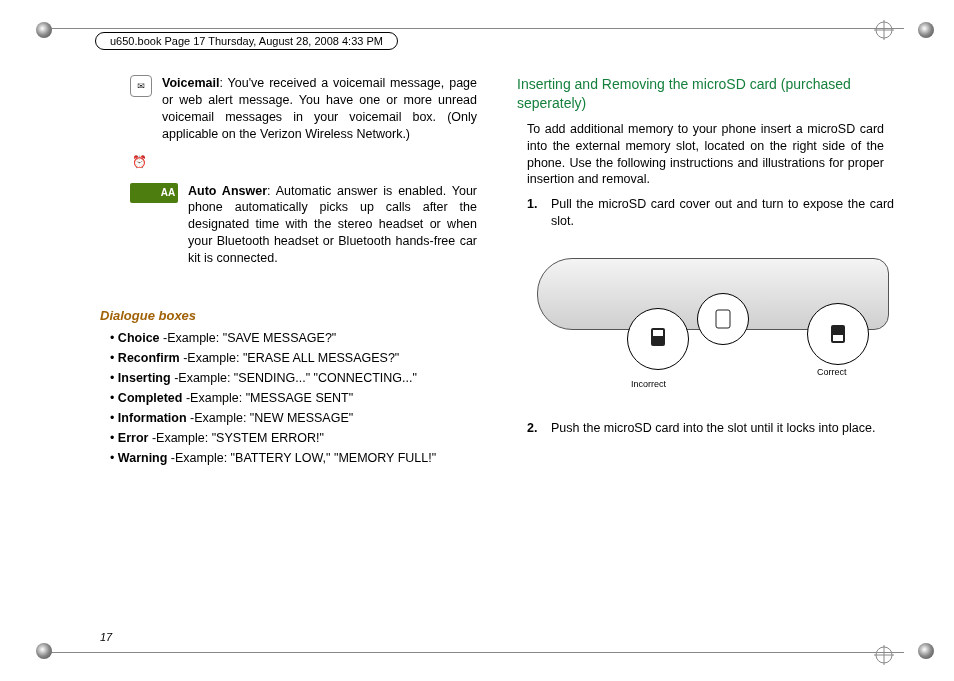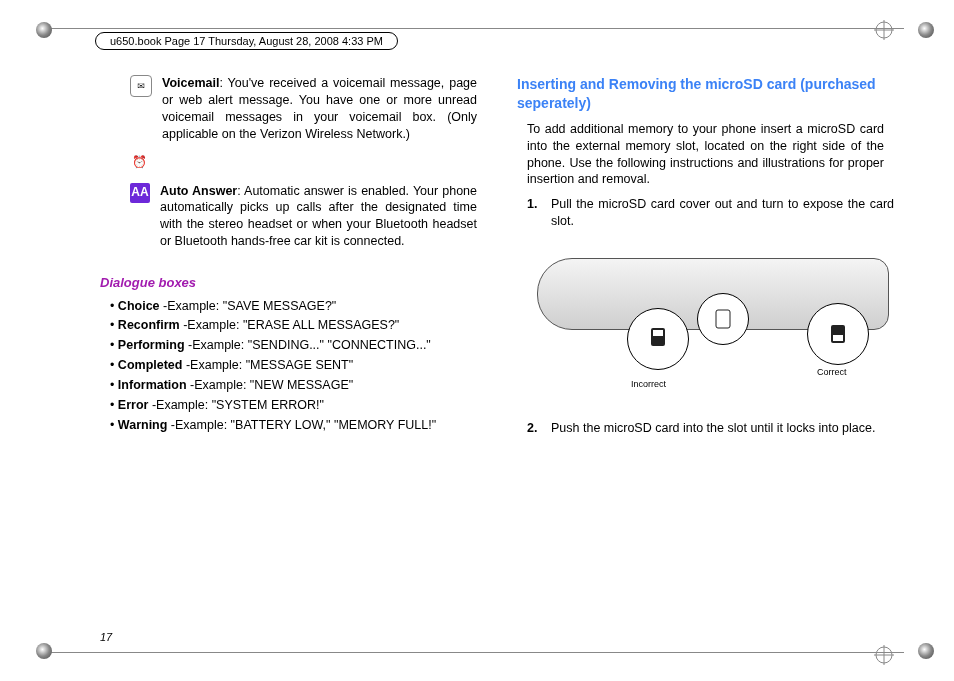--- a/index.html
+++ b/index.html
@@ -61,38 +61,39 @@
   .icon-voicemail {
     background: #fff;
     border: 1px solid #888;
     border-radius: 4px;
     font-size: 9px;
   }
   .icon-alarm {
     font-size: 12px;
   }
   .icon-aa {
-    background: #6d28d9;
+    background: #4d7c0f;
     color: #fff;
     font-weight: bold;
-    font-size: 12px;
+    font-size: 10px;
     border-radius: 2px;
+    padding-left: 28px;
   }
   .icon-text { flex: 1; text-align: justify; }
   .subheading {
-    color: #a21caf;
+    color: #a16207;
     font-weight: bold;
     font-style: italic;
     font-size: 13px;
-    margin-top: 24px;
+    margin-top: 40px;
     margin-bottom: 6px;
   }
   .heading2 {
-    color: #3b82f6;
-    font-weight: bold;
+    color: #15803d;
+    font-weight: normal;
     font-size: 14px;
     margin-bottom: 8px;
   }
   .para {
     margin: 0 10px 8px 10px;
     text-align: justify;
   }
   .bullet-list {
     margin: 4px 0 0 10px;
   }
@@ -207,21 +208,21 @@
       <div class="icon-text">
         <b>Auto Answer</b><span>: Automatic answer is enabled. Your phone automatically picks up calls after the designated time with the stereo headset or when your Bluetooth headset or Bluetooth hands-free car kit is connected.</span>
       </div>
     </div>
 
     <div class="subheading">Dialogue boxes</div>
 
     <div class="bullet-list">
       <div>• <b>Choice</b><span> -Example: "SAVE MESSAGE?"</span></div>
       <div>• <b>Reconfirm</b><span> -Example: "ERASE ALL MESSAGES?"</span></div>
-      <div>• <b>Performing</b><span> -Example: "SENDING..." "CONNECTING..."</span></div>
+      <div>• <b>Inserting</b><span> -Example: "SENDING..." "CONNECTING..."</span></div>
       <div>• <b>Completed</b><span> -Example: "MESSAGE SENT"</span></div>
       <div>• <b>Information</b><span> -Example: "NEW MESSAGE"</span></div>
       <div>• <b>Error</b><span> -Example: "SYSTEM ERROR!"</span></div>
       <div>• <b>Warning</b><span> -Example: "BATTERY LOW," "MEMORY FULL!"</span></div>
     </div>
   </div>
 
   <div class="col">
     <div class="heading2">Inserting and Removing the microSD card (purchased seperately)</div>
     <div class="para">To add additional memory to your phone insert a microSD card into the external memory slot, located on the right side of the phone. Use the following instructions and illustrations for proper insertion and removal.</div>

